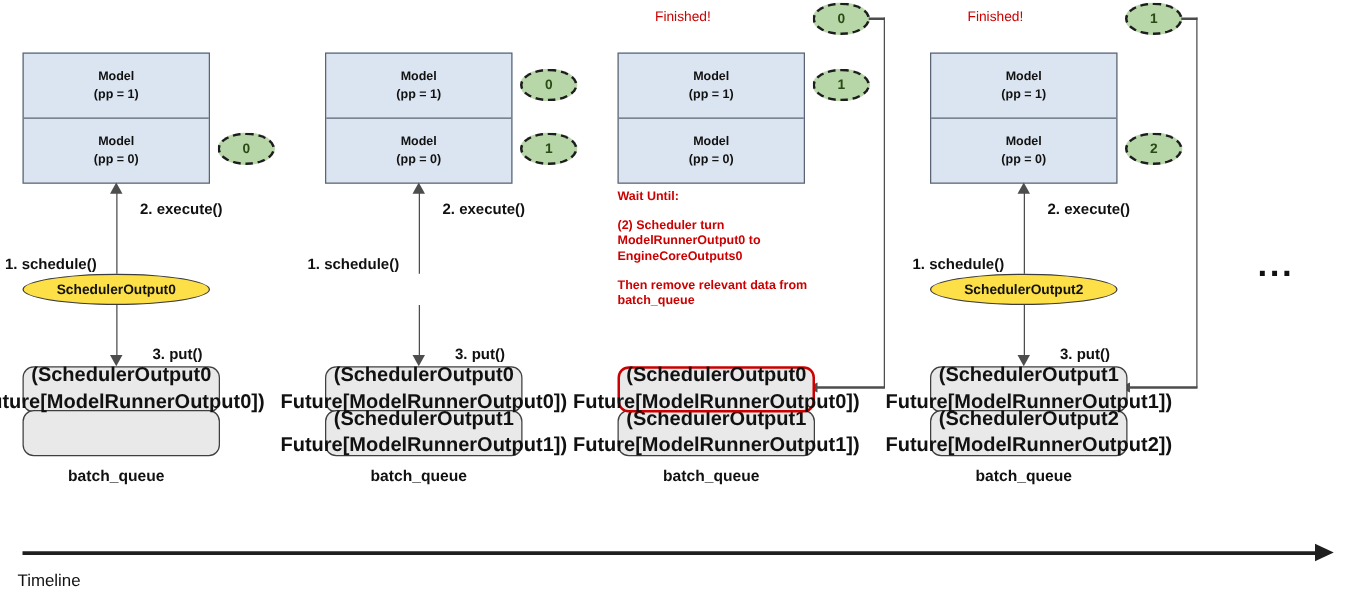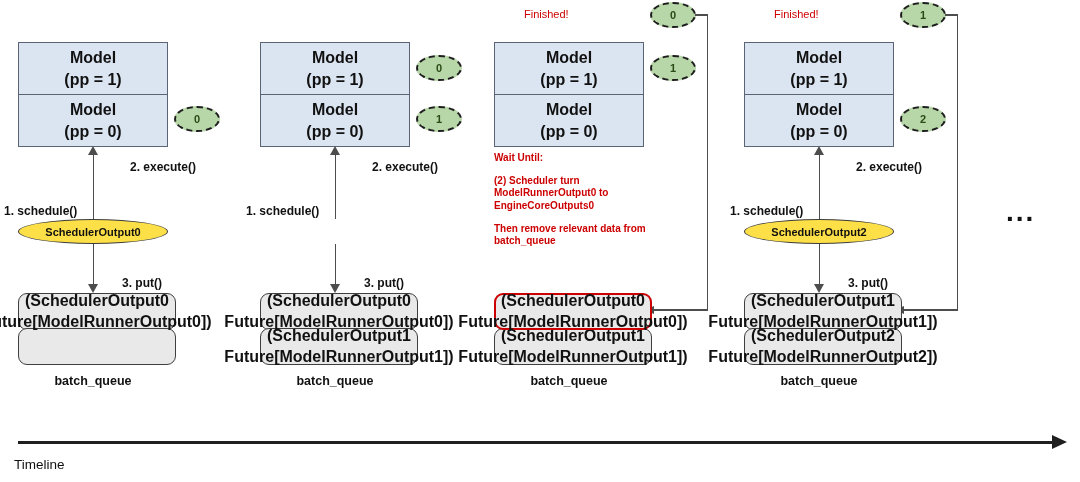--- a/index.html
+++ b/index.html
@@ -5,42 +5,42 @@
   html,body{margin:0;padding:0;background:#ffffff;}
   #canvas{
     position:relative;width:1080px;height:482px;background:#ffffff;
     font-family:"Liberation Sans","DejaVu Sans",sans-serif;overflow:hidden;
   }
   .panel{position:absolute;top:0;width:222px;height:400px;}
 
   .model-box{position:absolute;left:0;top:42px;width:150px;background:#dbe5f1;
     border:1px solid #5a6474;box-sizing:border-box;}
   .model-row{height:51px;display:flex;align-items:center;justify-content:center;
-    text-align:center;font-weight:bold;font-size:16px;color:#111;
+    text-align:center;font-weight:bold;font-size:10px;color:#111;
     white-space:pre-line;line-height:1.32;}
   .model-row + .model-row{border-top:1px solid #5a6474;}
 
   .token{position:absolute;left:156px;width:46px;height:26px;box-sizing:border-box;
     background:#b7d7a8;border:2px dashed #1d1d1d;border-radius:50%;
     display:flex;align-items:center;justify-content:center;
     font-size:11px;font-weight:bold;color:#2c4a15;}
 
   .vline{position:absolute;left:74.5px;width:1.5px;background:#4d4d4d;}
   .arr-up{position:absolute;left:69.5px;width:0;height:0;
     border-left:5.5px solid transparent;border-right:5.5px solid transparent;
     border-bottom:9px solid #4d4d4d;}
   .arr-down{position:absolute;left:69.5px;width:0;height:0;
     border-left:5.5px solid transparent;border-right:5.5px solid transparent;
     border-top:9px solid #4d4d4d;}
   .arr-left{position:absolute;width:0;height:0;
     border-top:4.5px solid transparent;border-bottom:4.5px solid transparent;
     border-right:9px solid #4d4d4d;}
 
   .lbl{position:absolute;font-weight:bold;font-size:12px;color:#111;white-space:nowrap;}
-  .lbl-execute{left:94px;top:160px;margin-left:18px;}
+  .lbl-execute{left:94px;top:160px;}
   .lbl-schedule{left:-14px;top:204px;}
   .lbl-put{left:104px;top:276px;}
 
   .sched-ellipse{position:absolute;left:0;top:219px;width:150px;height:25px;
     box-sizing:border-box;background:#fde047;border:1.5px solid #3c3c3c;
     border-radius:50%;display:flex;align-items:center;justify-content:center;
     font-size:11px;font-weight:bold;color:#111;}
 
   .queue{position:absolute;left:0;top:293px;width:150px;}
   .qentry{box-sizing:border-box;width:158px;height:37px;margin-top:-2px;

